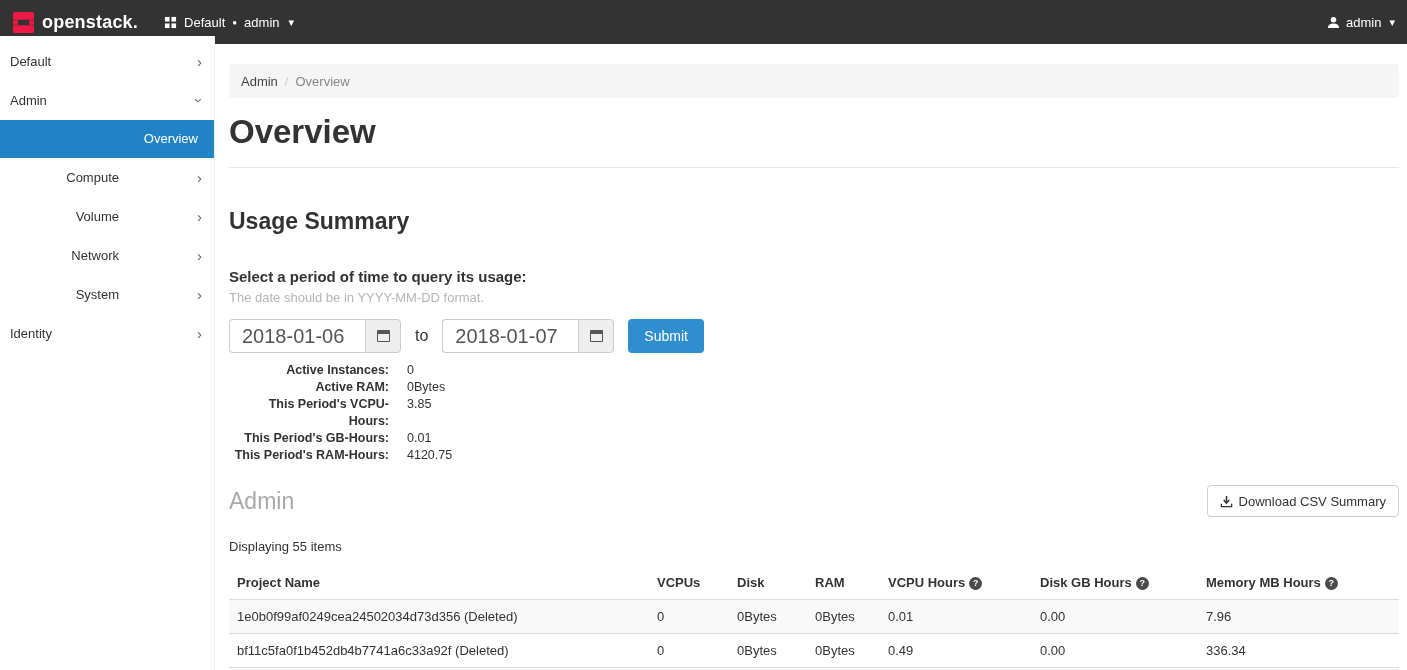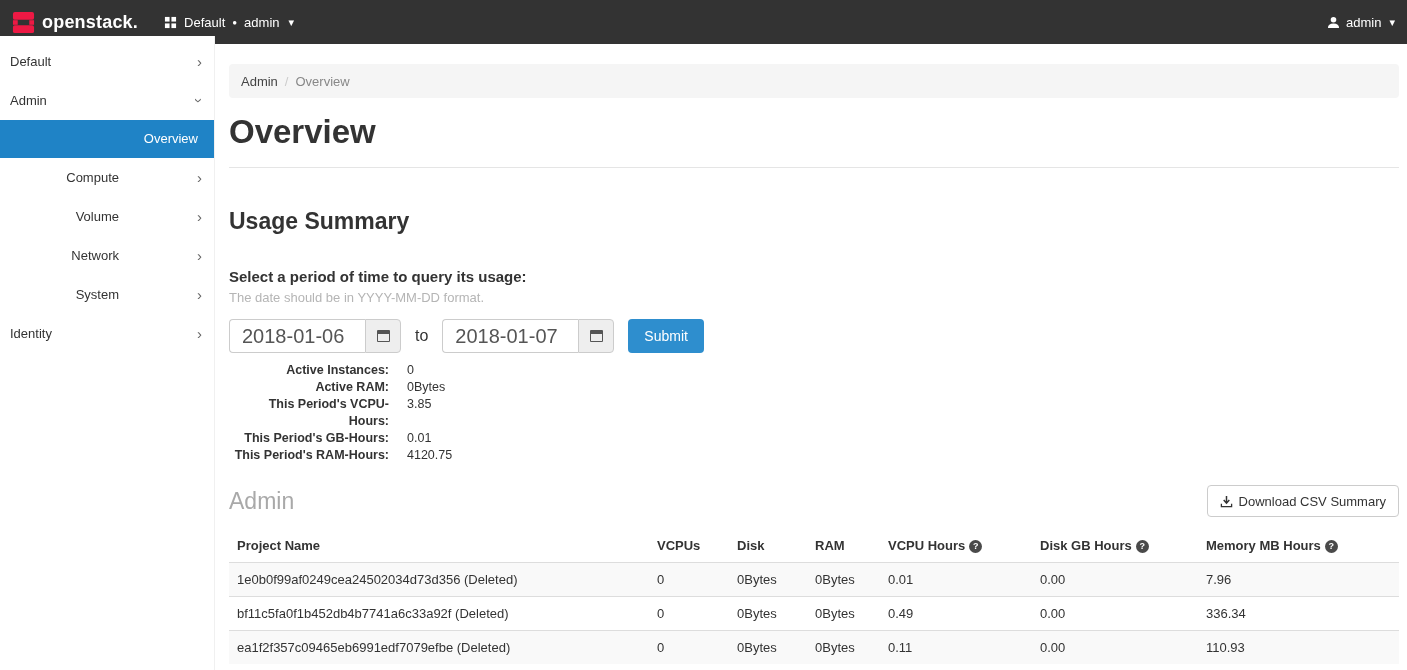--- a/index.html
+++ b/index.html
@@ -353,20 +353,21 @@
     <h2 class="usage-title">Admin</h2>
     <button class="btn-default">
       <svg width="13" height="13" viewBox="0 0 14 14">
         <path d="M7 1 V8 M4 5.5 L7 8.8 L10 5.5" stroke="#333" stroke-width="1.6" fill="none"></path>
         <path d="M1.5 9.5 V12.5 H12.5 V9.5" stroke="#333" stroke-width="1.4" fill="none"></path>
       </svg>
       <span>Download CSV Summary</span>
     </button>
   </div>
 
+  <div class="items-count">Displaying 55 items</div>
 
   <table class="usage-table">
     <colgroup>
       <col style="width:420px">
         <col style="width:80px">
         <col style="width:78px">
       <col style="width:73px">
         <col style="width:152px">
         <col style="width:166px">
         <col>

